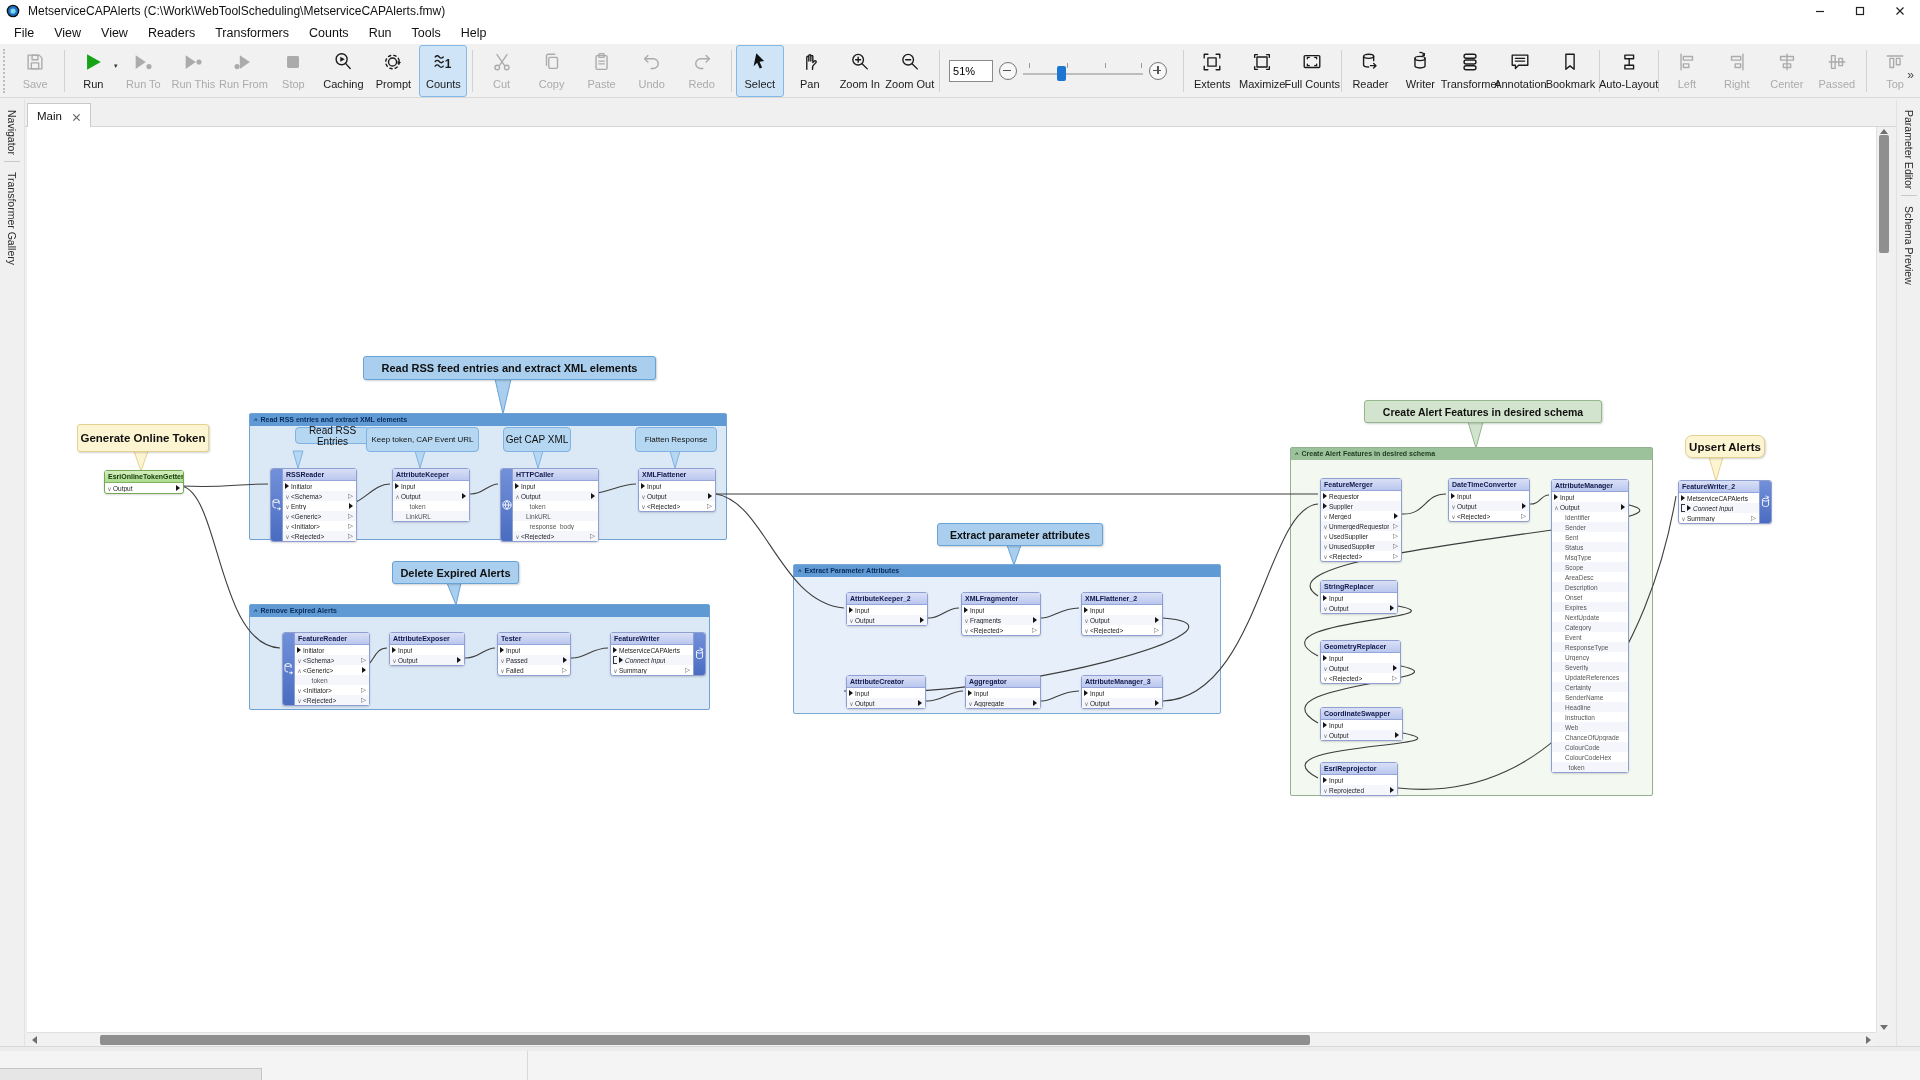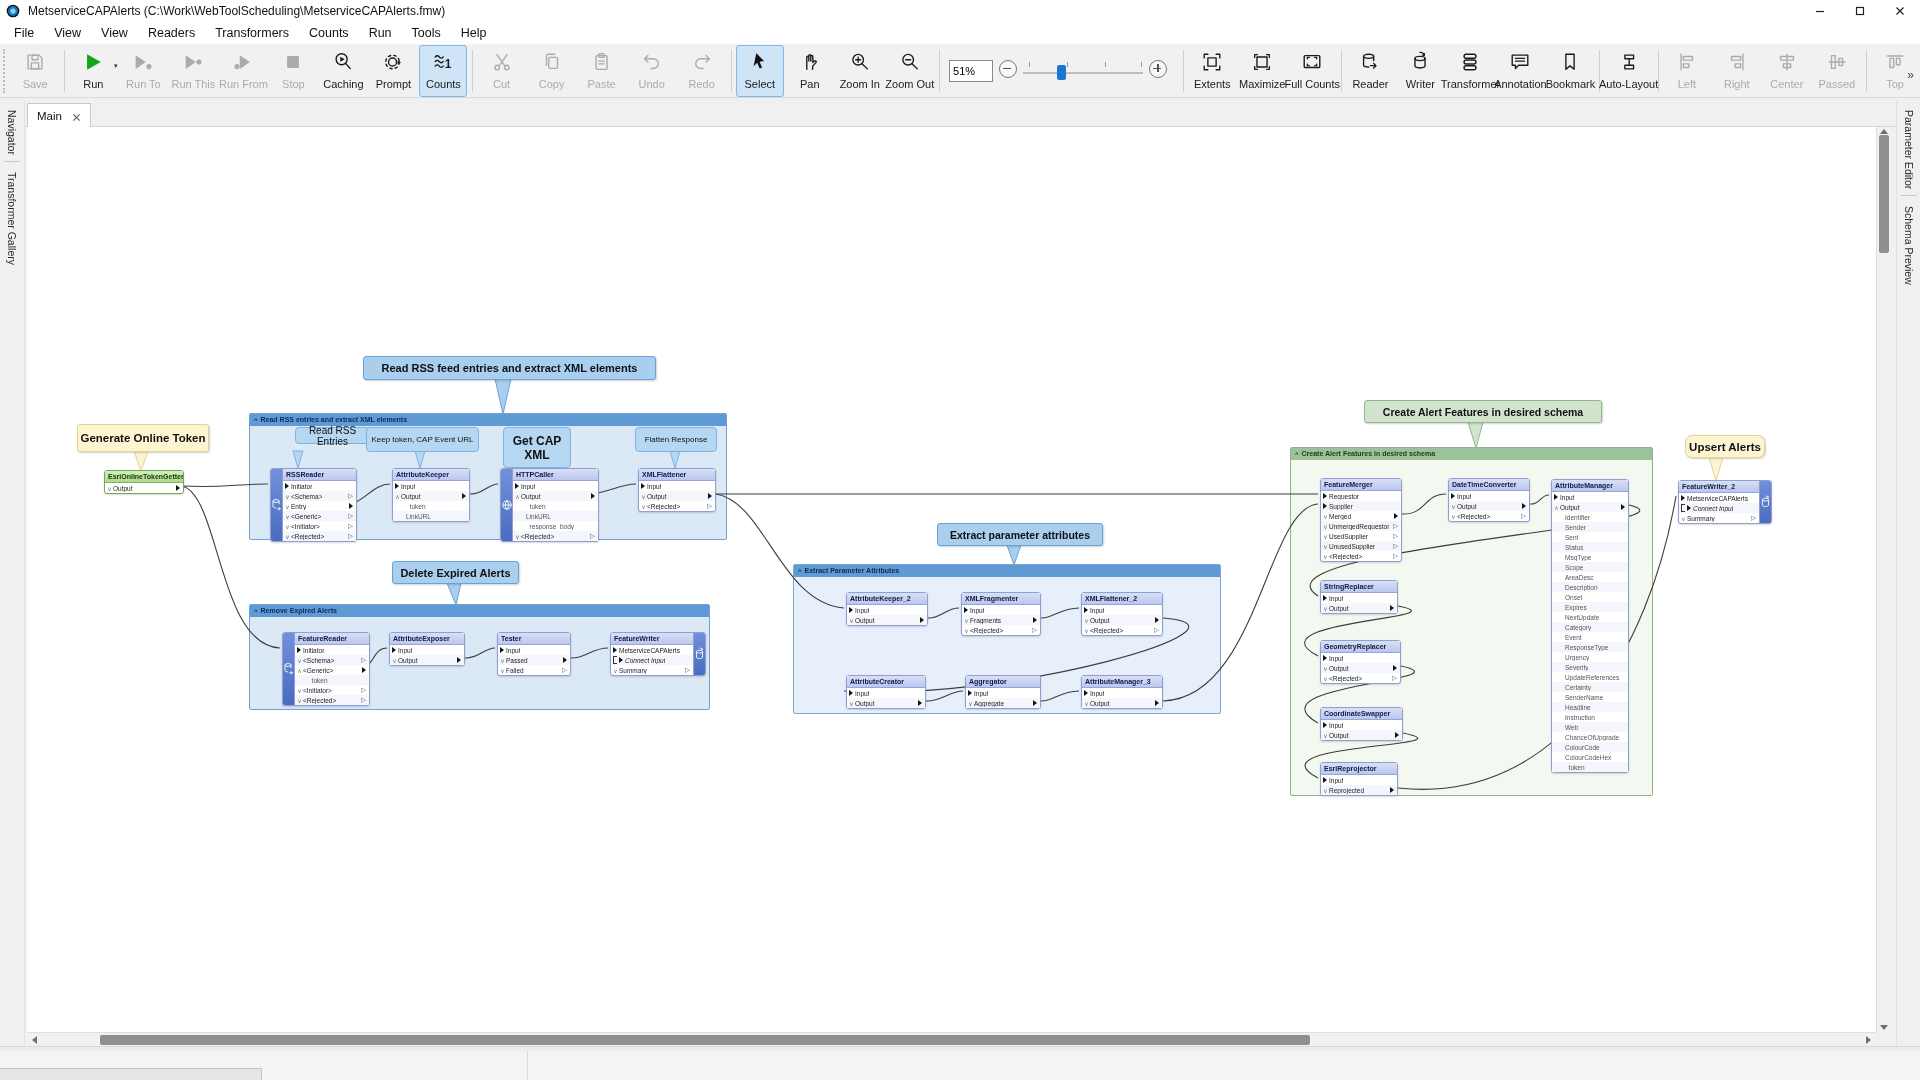--- a/index.html
+++ b/index.html
@@ -18,21 +18,21 @@
   
   #toolbar{position:absolute;left:0;top:44px;width:1920px;height:54px;background:#f1f1f1;border-bottom:1px solid #d9d9d9;display:flex;align-items:center;box-sizing:border-box;}
   #tb-grip{width:6px;height:44px;margin:0 4px 0 3px;border-left:2px dotted #bdbdbd;}
   .tb-item{display:flex;flex-direction:column;align-items:center;justify-content:center;height:48px;min-width:36px;padding:1px 5px;margin:0 1px;border:1px solid transparent;border-radius:3px;color:#1b1b1b;position:relative;}
   .tb-item .tb-label{font-size:11px;margin-top:1px;white-space:nowrap;text-align:center;}
   .tb-item svg{width:22px;height:22px;stroke:currentColor;stroke-width:1.5;fill:none;stroke-linecap:round;stroke-linejoin:round;}
   .tb-item.disabled{color:#ababab;}
   .tb-item.active{background:#cfe4f7;border-color:#84b8e6;}
   .tb-sep{width:1px;height:42px;background:#d1d1d1;margin:0 4px;}
   .tb-dd{position:absolute;right:-1px;top:16px;font-size:7px;color:#333;font-family:"DejaVu Sans",sans-serif;}
-  #zoom-ctrl{display:flex;align-items:flex-start;margin:0 6px;}
+  #zoom-ctrl{display:flex;align-items:center;margin:0 6px;}
   #zoom-value{width:36px;height:20px;border:1px solid #8a8a8a;background:#fff;font-size:11px;font-family:inherit;padding:0 3px;}
   .zbtn{width:16px;height:16px;border:1px solid #777;border-radius:50%;margin:0 6px;position:relative;background:#f8f8f8;}
   .zbtn::before{content:"";position:absolute;left:3px;top:7px;width:8px;height:1.5px;background:#555;}
   .zbtn.plus::after{content:"";position:absolute;left:7px;top:3.5px;width:1.5px;height:8px;background:#555;}
   #zoom-slider{width:120px;height:20px;position:relative;}
   #zoom-track{position:absolute;left:0;top:12px;width:120px;height:2px;background:#bdbdbd;}
   .ztick{position:absolute;top:2px;width:1px;height:5px;background:#9a9a9a;}
   #zoom-thumb{position:absolute;left:34px;top:5px;width:9px;height:15px;background:#1c76d1;border-radius:2px;}
   #tb-overflow{position:absolute;right:6px;top:24px;font-size:12px;color:#444;}
   
@@ -1046,21 +1046,21 @@
     </div>
     <div class="ann yellow" style="left: 1658px; top: 308px; width: 80px; height: 23px; font-size: 11.5px; border-radius: 7px;">
       <span>Upsert Alerts</span>
     </div>
     <div class="ann chip" style="left: 234px; top: 300px; width: 75px; height: 17px; font-size: 10px; margin-left: 34px;">
       <span>Read RSS Entries</span>
     </div>
     <div class="ann chip" style="left: 339px; top: 300px; width: 113px; height: 25px; font-size: 8px;">
       <span>Keep token, CAP Event URL</span>
     </div>
-    <div class="ann chip" style="left: 476px; top: 300px; width: 68px; height: 41px; font-size: 12px; font-weight: bold;">
+    <div class="ann chip" style="left: 476px; top: 300px; width: 68px; height: 25px; font-size: 10px;">
       <span>Get CAP XML</span>
     </div>
     <div class="ann chip" style="left: 608px; top: 300px; width: 82px; height: 25px; font-size: 8px;">
       <span>Flatten Response</span>
     </div>
   </div>
 
 <div id="hscroll">
   <div class="harrow" id="harrow-l"></div>
   <div id="hthumb"></div>

